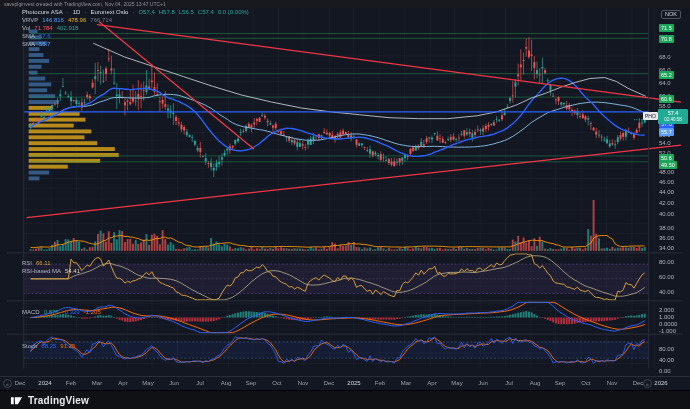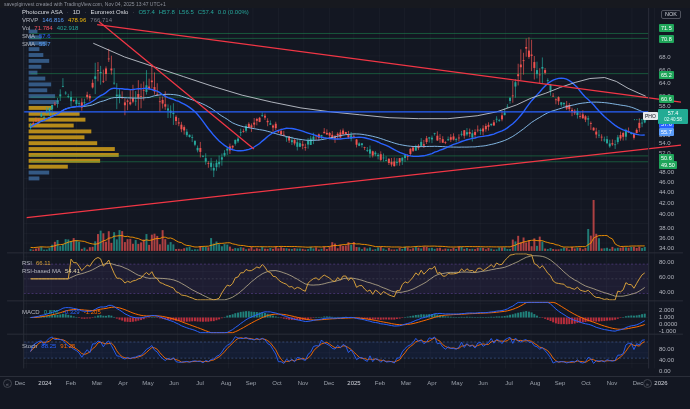--- a/index.html
+++ b/index.html
@@ -1215,14 +1215,23 @@
       <div class="tlabel" style="left: 535px;">Aug</div>
       <div class="tlabel" style="left: 560px;">Sep</div>
       <div class="tlabel" style="left: 586px;">Oct</div>
       <div class="tlabel" style="left: 612px;">Nov</div>
       <div class="tlabel" style="left: 638px;">Dec</div>
       <div class="tlabel yr" style="left: 661px;">2026</div>
       <div class="axbtn" style="left: 3px;">«</div>
       <div class="axbtn" style="left: 643px;">»</div>
     </div>
 
+  <div class="footer">
+    <span style="display:inline-flex">
+      <svg width="13" height="13" viewBox="0 0 28 28">
+        <rect x="2" y="7" width="6" height="15" fill="#fff"></rect>
+        <polygon points="10,7 26,7 17,22 11,22" fill="#fff"></polygon>
+      </svg>
+    </span>
+    <span class="brand">TradingView</span>
+  </div>
 <div class="sym" style="left: 643px; top: 112px;">PHO</div>
   </div>
 
 </body></html>

